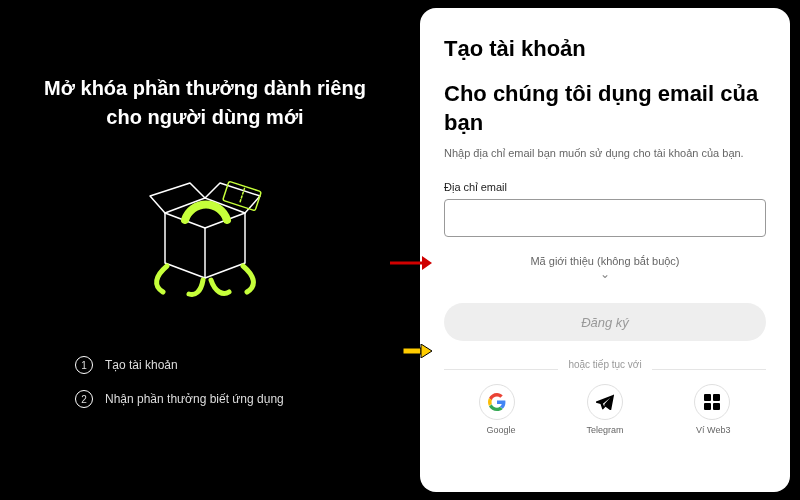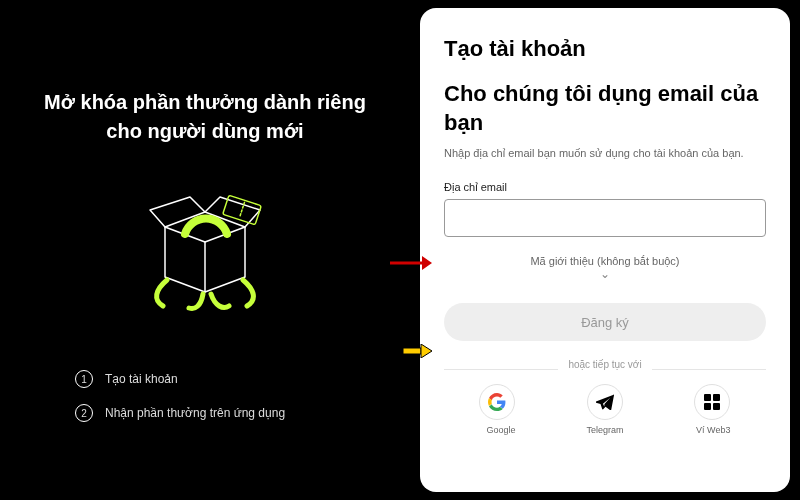--- a/index.html
+++ b/index.html
@@ -16,21 +16,21 @@
     left: 0; top: 0;
     width: 410px; height: 500px;
     color: #fff;
     padding: 70px 24px 0 24px;
     text-align: center;
   }
   .left-title {
     font-size: 20px;
     font-weight: 700;
     line-height: 1.45;
-    margin: 18px auto 18px auto;
+    margin: 4px auto 18px auto;
     max-width: 360px;
   }
   .left-illustration {
     width: 180px; height: 150px;
     margin: 8px auto 24px auto;
   }
   .steps {
     text-align: left;
     margin: 20px auto 0 auto;
     width: 260px;
@@ -112,20 +112,21 @@
   .signup-btn {
     width: 100%;
     height: 38px;
     border: none;
     border-radius: 20px;
     background: #eee;
     color: #999;
     font-size: 13px;
     cursor: pointer;
     margin-bottom: 18px;
+    font-style: italic;
   }
   .divider-row {
     display: flex;
     align-items: flex-end;
     gap: 10px;
     margin-bottom: 14px;
   }
   .divider-line {
     flex: 1;
     height: 1px;
@@ -201,21 +202,21 @@
     </g>
   </svg>
 
   <div class="steps">
     <div class="step">
       <div class="step-num">1</div>
       <span>Tạo tài khoản</span>
     </div>
     <div class="step">
       <div class="step-num">2</div>
-      <span>Nhận phần thưởng trên ứng dụng</span>
+      <span>Nhận phần thưởng biết ứng dụng</span>
     </div>
   </div>
 </div>
 
 <div class="card">
   <div class="card-heading">Tạo tài khoản</div>
   <div class="card-question">Cho chúng tôi dụng email của bạn</div>
   <div class="card-helper">Nhập địa chỉ email bạn muốn sử dụng cho tài khoản của bạn.</div>
 
   <label class="field-label">Địa chỉ email</label>

